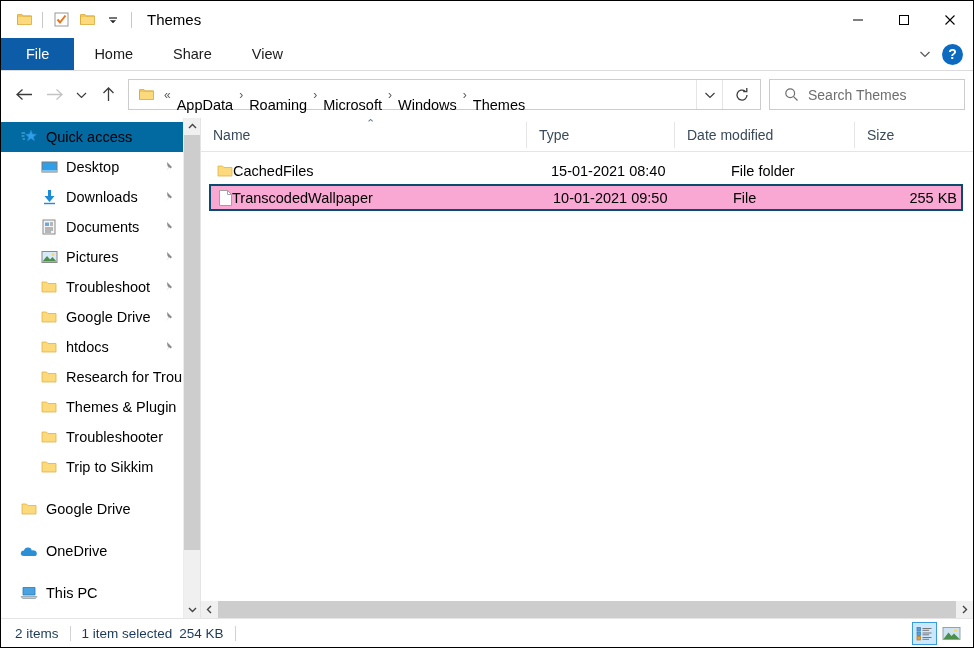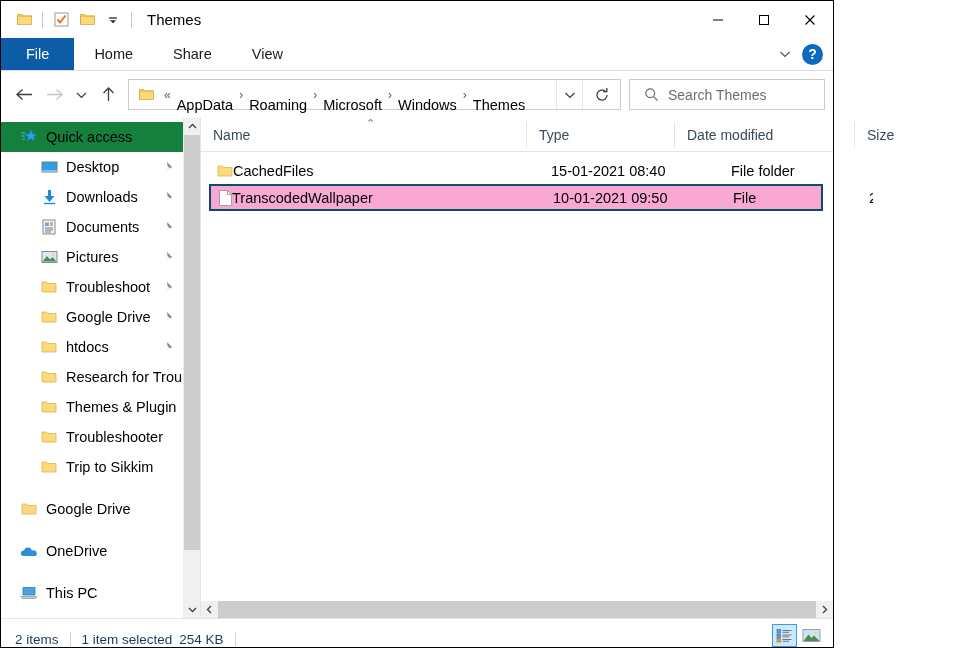--- a/index.html
+++ b/index.html
@@ -3,21 +3,21 @@
 <meta charset="utf-8">
 <style>
   * { box-sizing: border-box; margin: 0; padding: 0; }
   html, body {
     width: 974px; height: 648px;
     font-family: "Liberation Sans", sans-serif;
     background: #ffffff;
     overflow: hidden;
   }
   .window {
-    width: 834px; height: 648px;
+    width: 974px; height: 648px;
     border: 1px solid #000000;
     display: flex; flex-direction: column;
     background: #ffffff;
     position: relative;
   }
 
   
   .titlebar {
     height: 37px; flex: 0 0 37px;
     display: flex; align-items: center;
@@ -133,21 +133,21 @@
   .sidebar {
     flex: 1 1 auto; padding-top: 4px; overflow: hidden;
     position: relative;
   }
   .nav-item {
     height: 30px; display: flex; align-items: center;
     font-size: 14.5px; color: #000000;
     white-space: nowrap; overflow: hidden;
     position: relative;
   }
-  .nav-item.selected { background: #15803d; }
+  .nav-item.selected { background: #0369a1; }
   .nav-icon {
     width: 20px; height: 20px; flex: 0 0 20px;
     display: flex; align-items: center; justify-content: center;
     margin-right: 7px;
   }
   .nav-label { overflow: hidden; }
   .pin {
     position: absolute; right: 8px; top: 50%;
     transform: translateY(-50%);
     color: #7a7a7a; font-size: 13px;
@@ -231,21 +231,21 @@
   }
   .hs-track { flex: 1 1 auto; position: relative; }
   .hs-thumb {
     position: absolute; top: 0; bottom: 0; left: 0;
     width: 100%; background: #cdcdcd;
   }
 
   
   .statusbar {
     height: 29px; flex: 0 0 29px;
-    display: flex; align-items: flex-end;
+    display: flex; align-items: center;
     border-top: 1px solid #e5e5e5;
     background: #ffffff;
     padding-left: 14px;
   }
   .st-text { font-size: 13.5px; color: #1a3a5a; white-space: nowrap; }
   .st-sep { width: 1px; height: 15px; background: #d2d2d2; margin: 0 11px; }
   .st-spacer { flex: 1 1 auto; }
   .viewbtns { display: flex; gap: 2px; padding-right: 9px; }
   .viewbtn {
     width: 25px; height: 23px;

